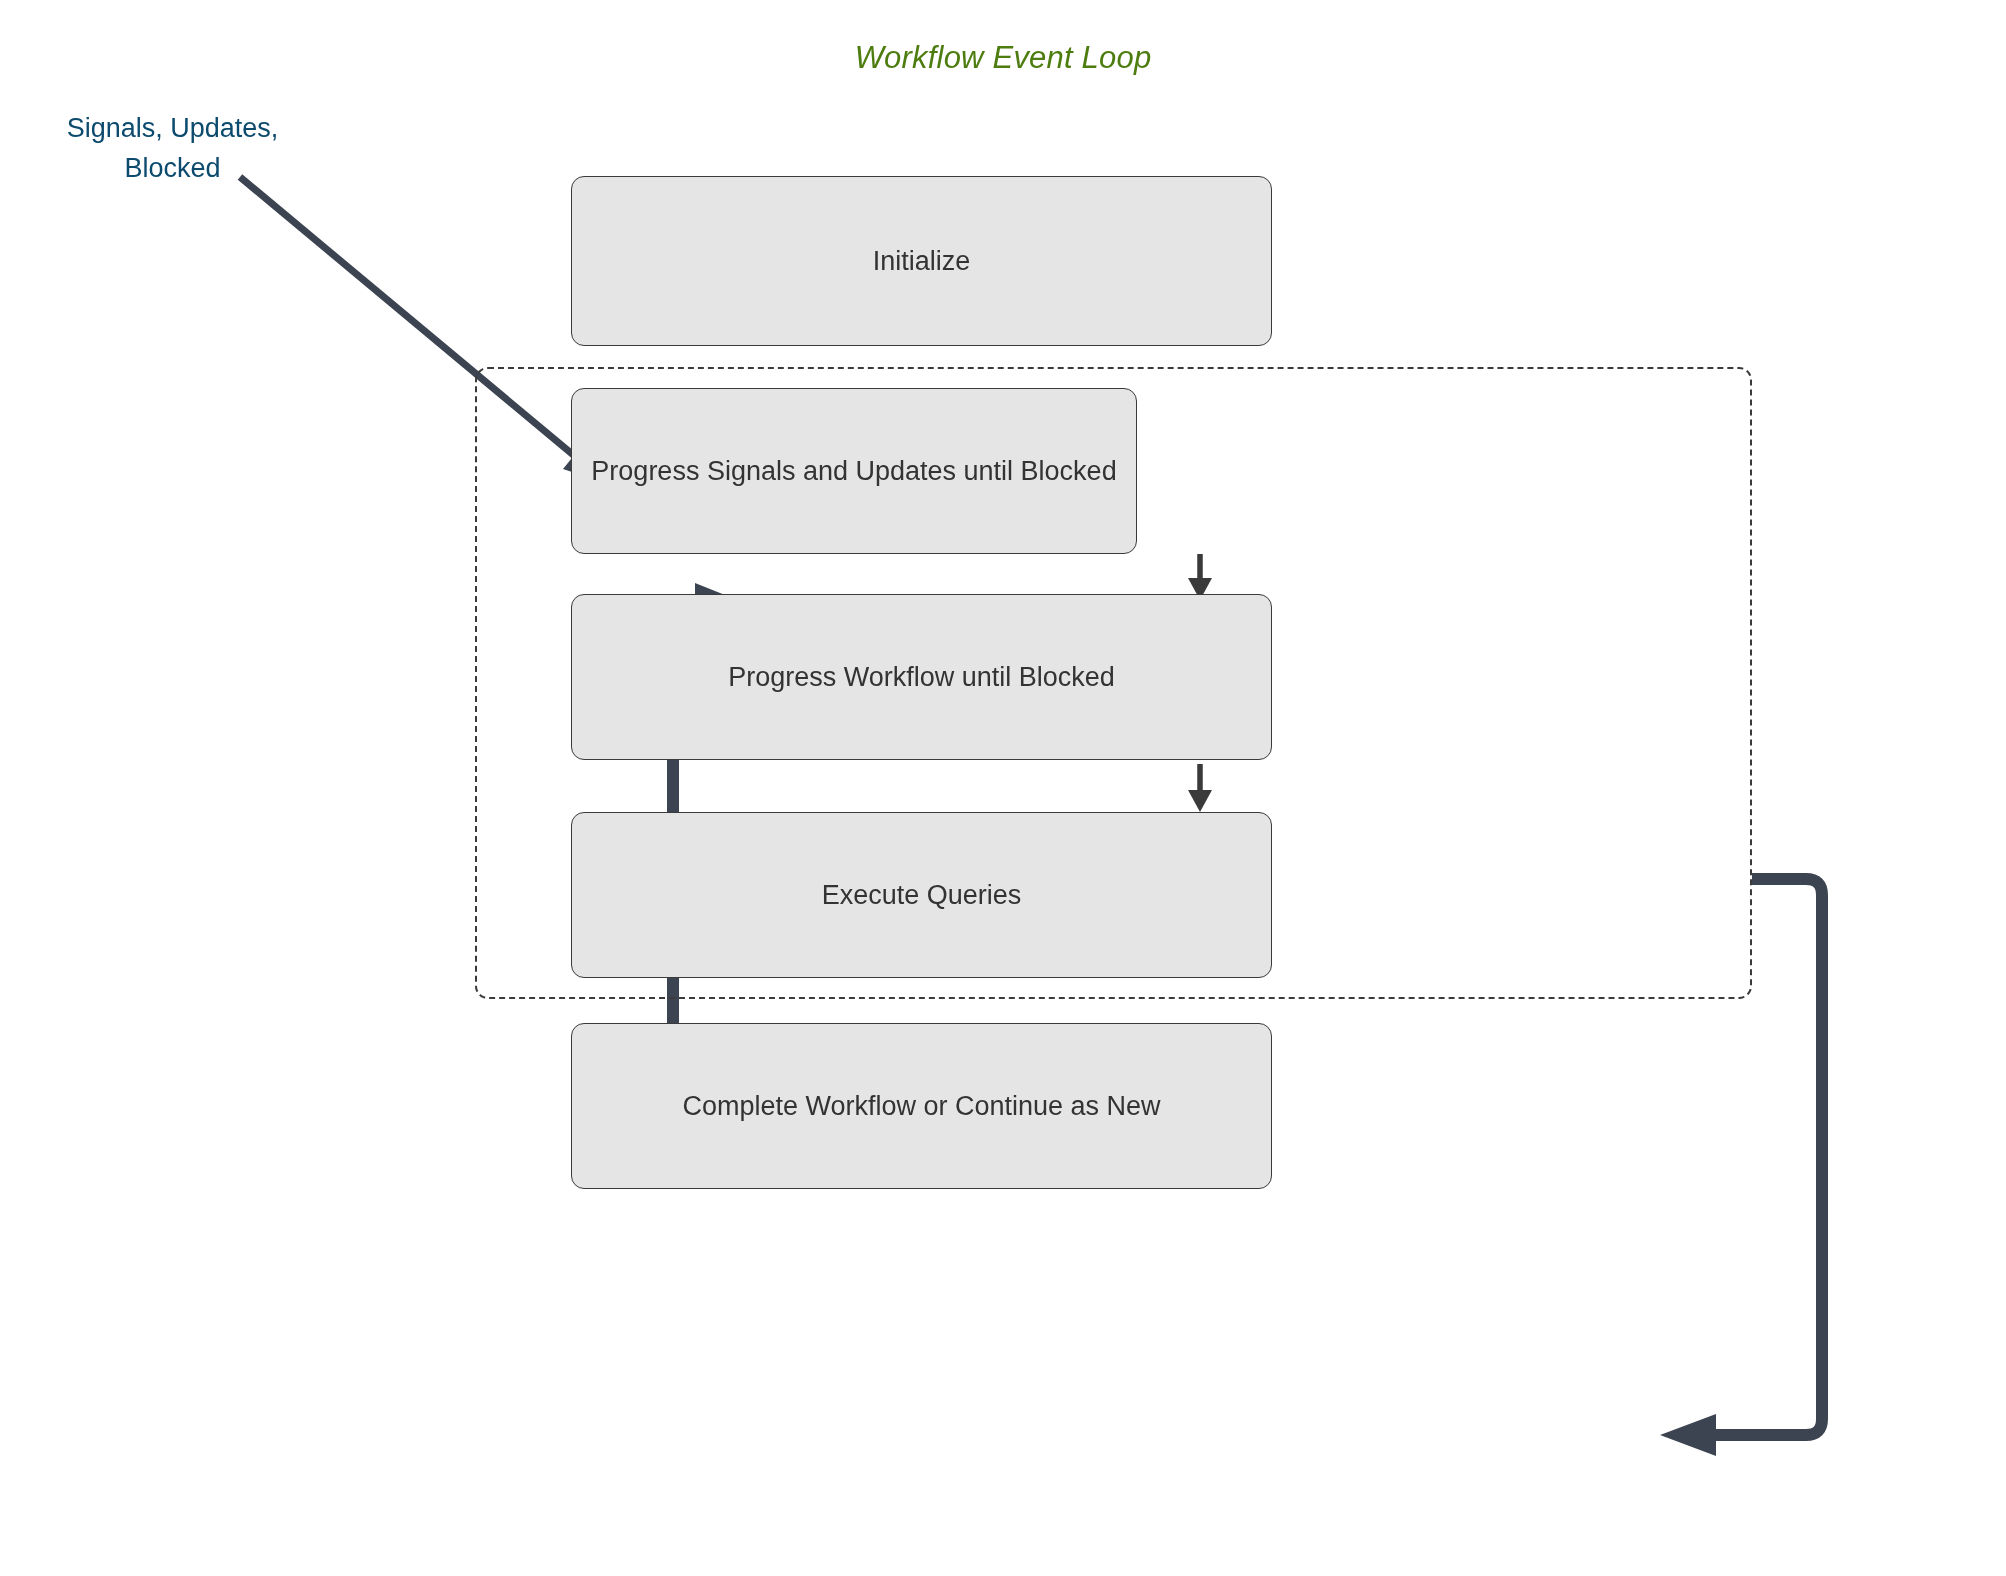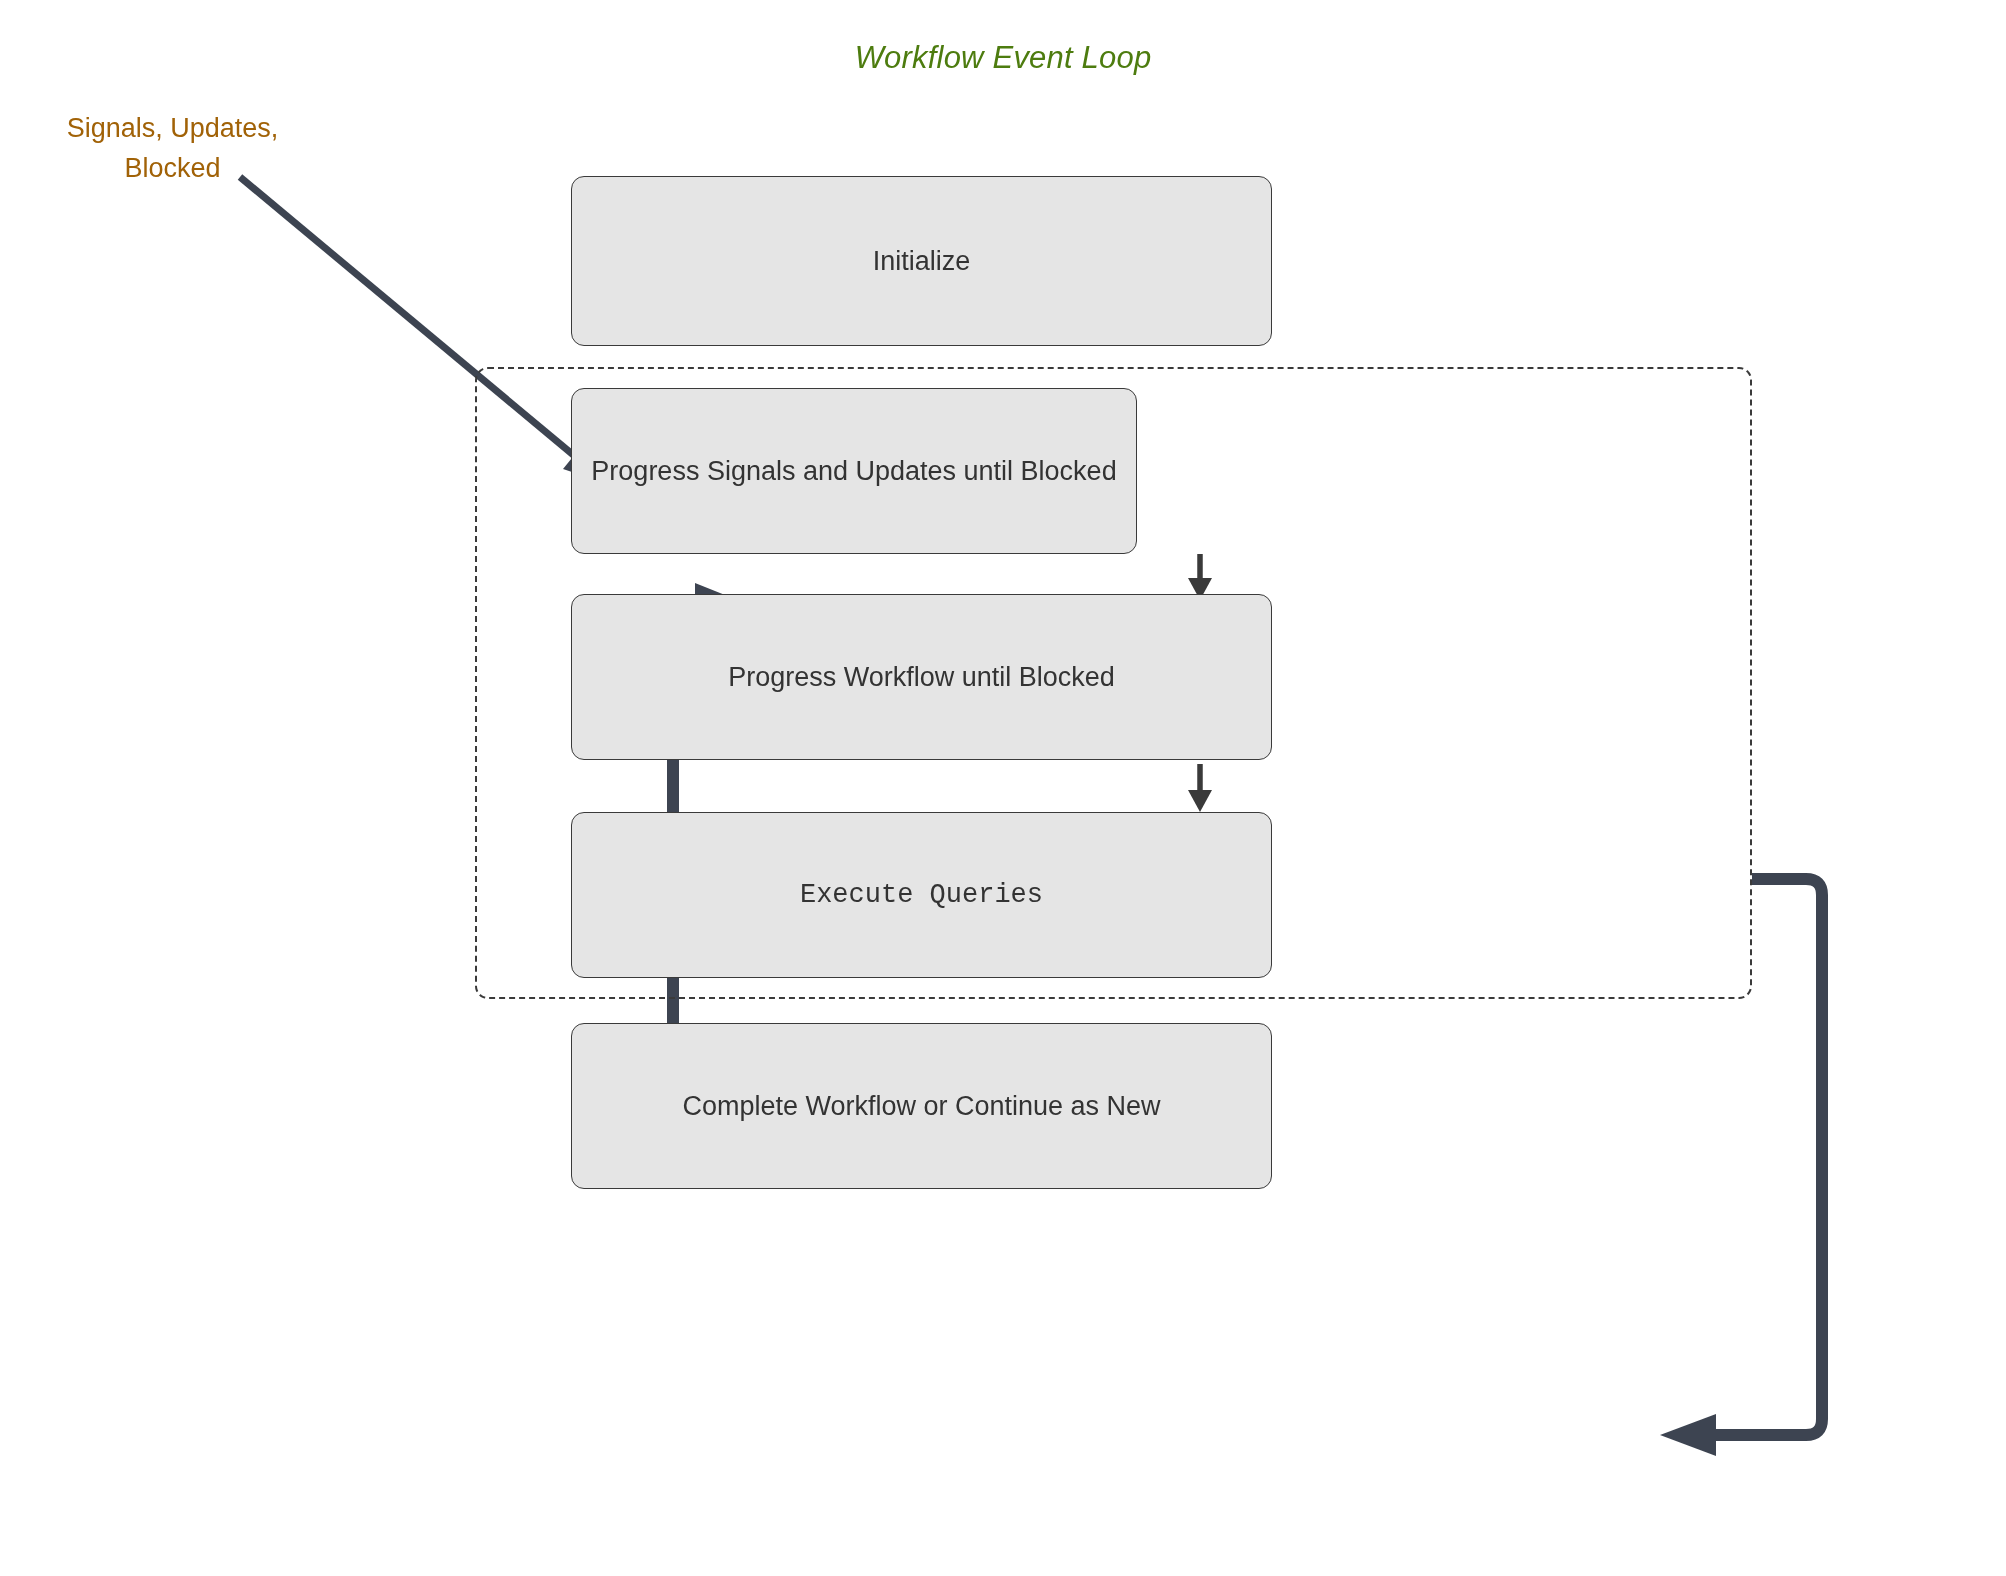--- a/index.html
+++ b/index.html
@@ -41,21 +41,21 @@
   }
 
   .external-label {
     position: absolute;
     left: 30px;
     top: 108px;
     width: 285px;
     text-align: center;
     font-size: 27px;
     line-height: 40px;
-    color: #a16207;
+    color: #0c4a6e;
   }
 
   .node-box {
     position: absolute;
     box-sizing: border-box;
     background: #e5e5e5;
     border: 1.6px solid #3a3a3a;
     border-radius: 13px;
     display: flex;
     align-items: center;
@@ -72,21 +72,21 @@
     position: absolute;
     box-sizing: border-box;
     border: 2px dashed #3a3a3a;
     border-radius: 13px;
     background: transparent;
   }
 
   #box-initialize   { left: 571px; top: 176px;  width: 701px; height: 170px; }
   #box-progress-signals { left: 571px; top: 388px;  width: 566px; height: 166px; }
   #box-progress-workflow { left: 571px; top: 594px;  width: 701px; height: 166px; }
-  #box-execute-queries  { left: 571px; top: 812px;  width: 701px; height: 166px; font-family: Liberation Mono, monospace; }
+  #box-execute-queries  { left: 571px; top: 812px;  width: 701px; height: 166px; }
   #box-complete-workflow { left: 571px; top: 1023px; width: 701px; height: 166px; }
 
   #loop-group { left: 475px; top: 367px; width: 1277px; height: 632px; }
 </style>
 </head>
 <body>
 
 <div id="canvas">
 
   <div class="diagram-title">Workflow Event Loop</div>

